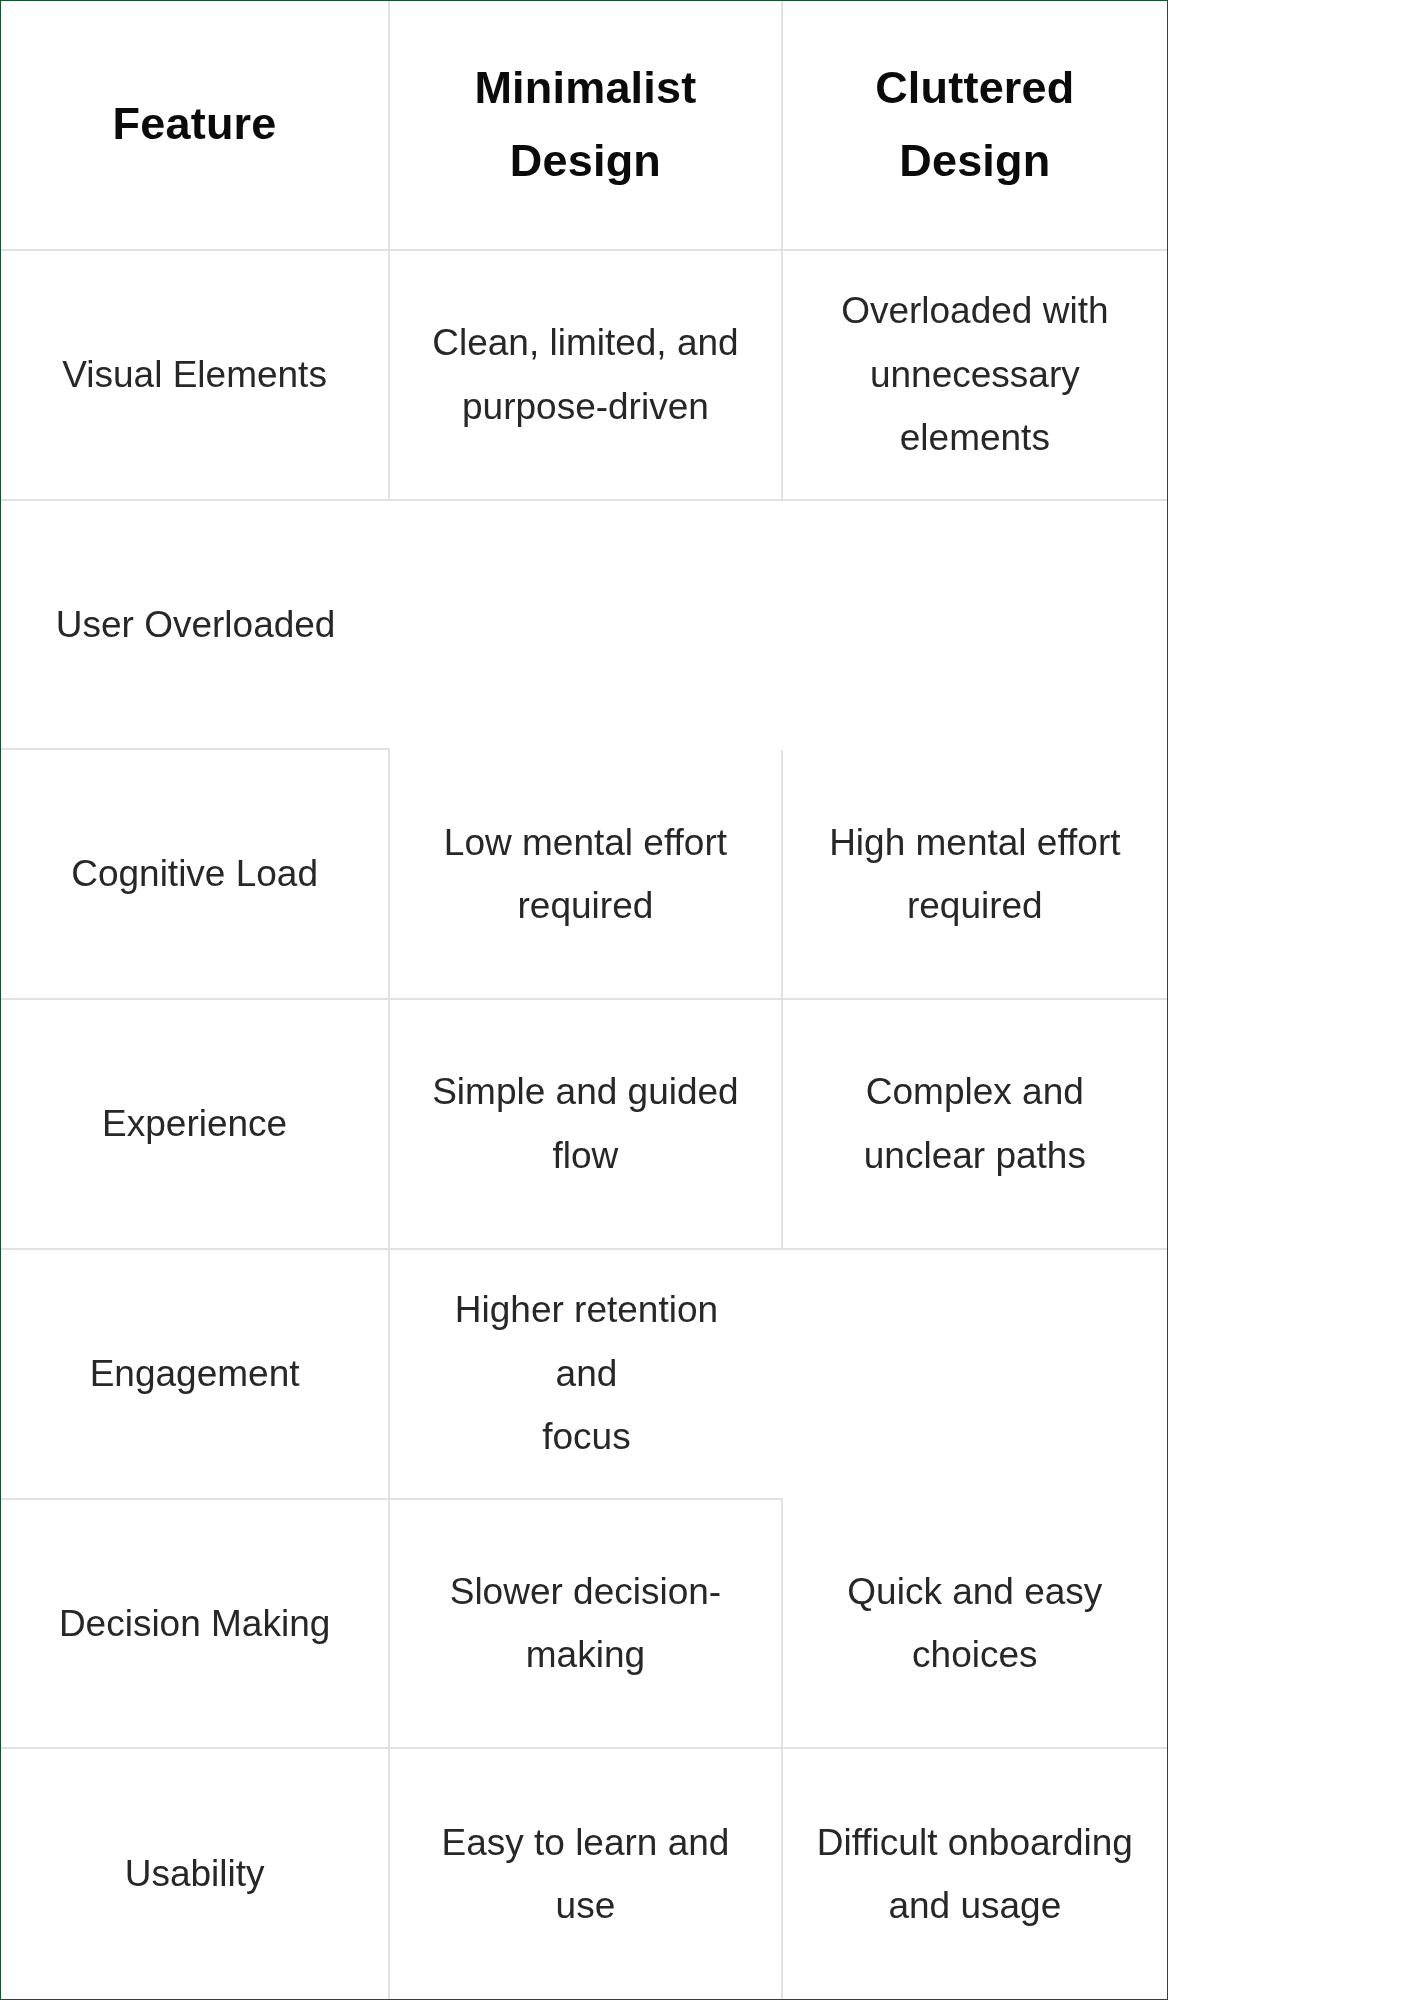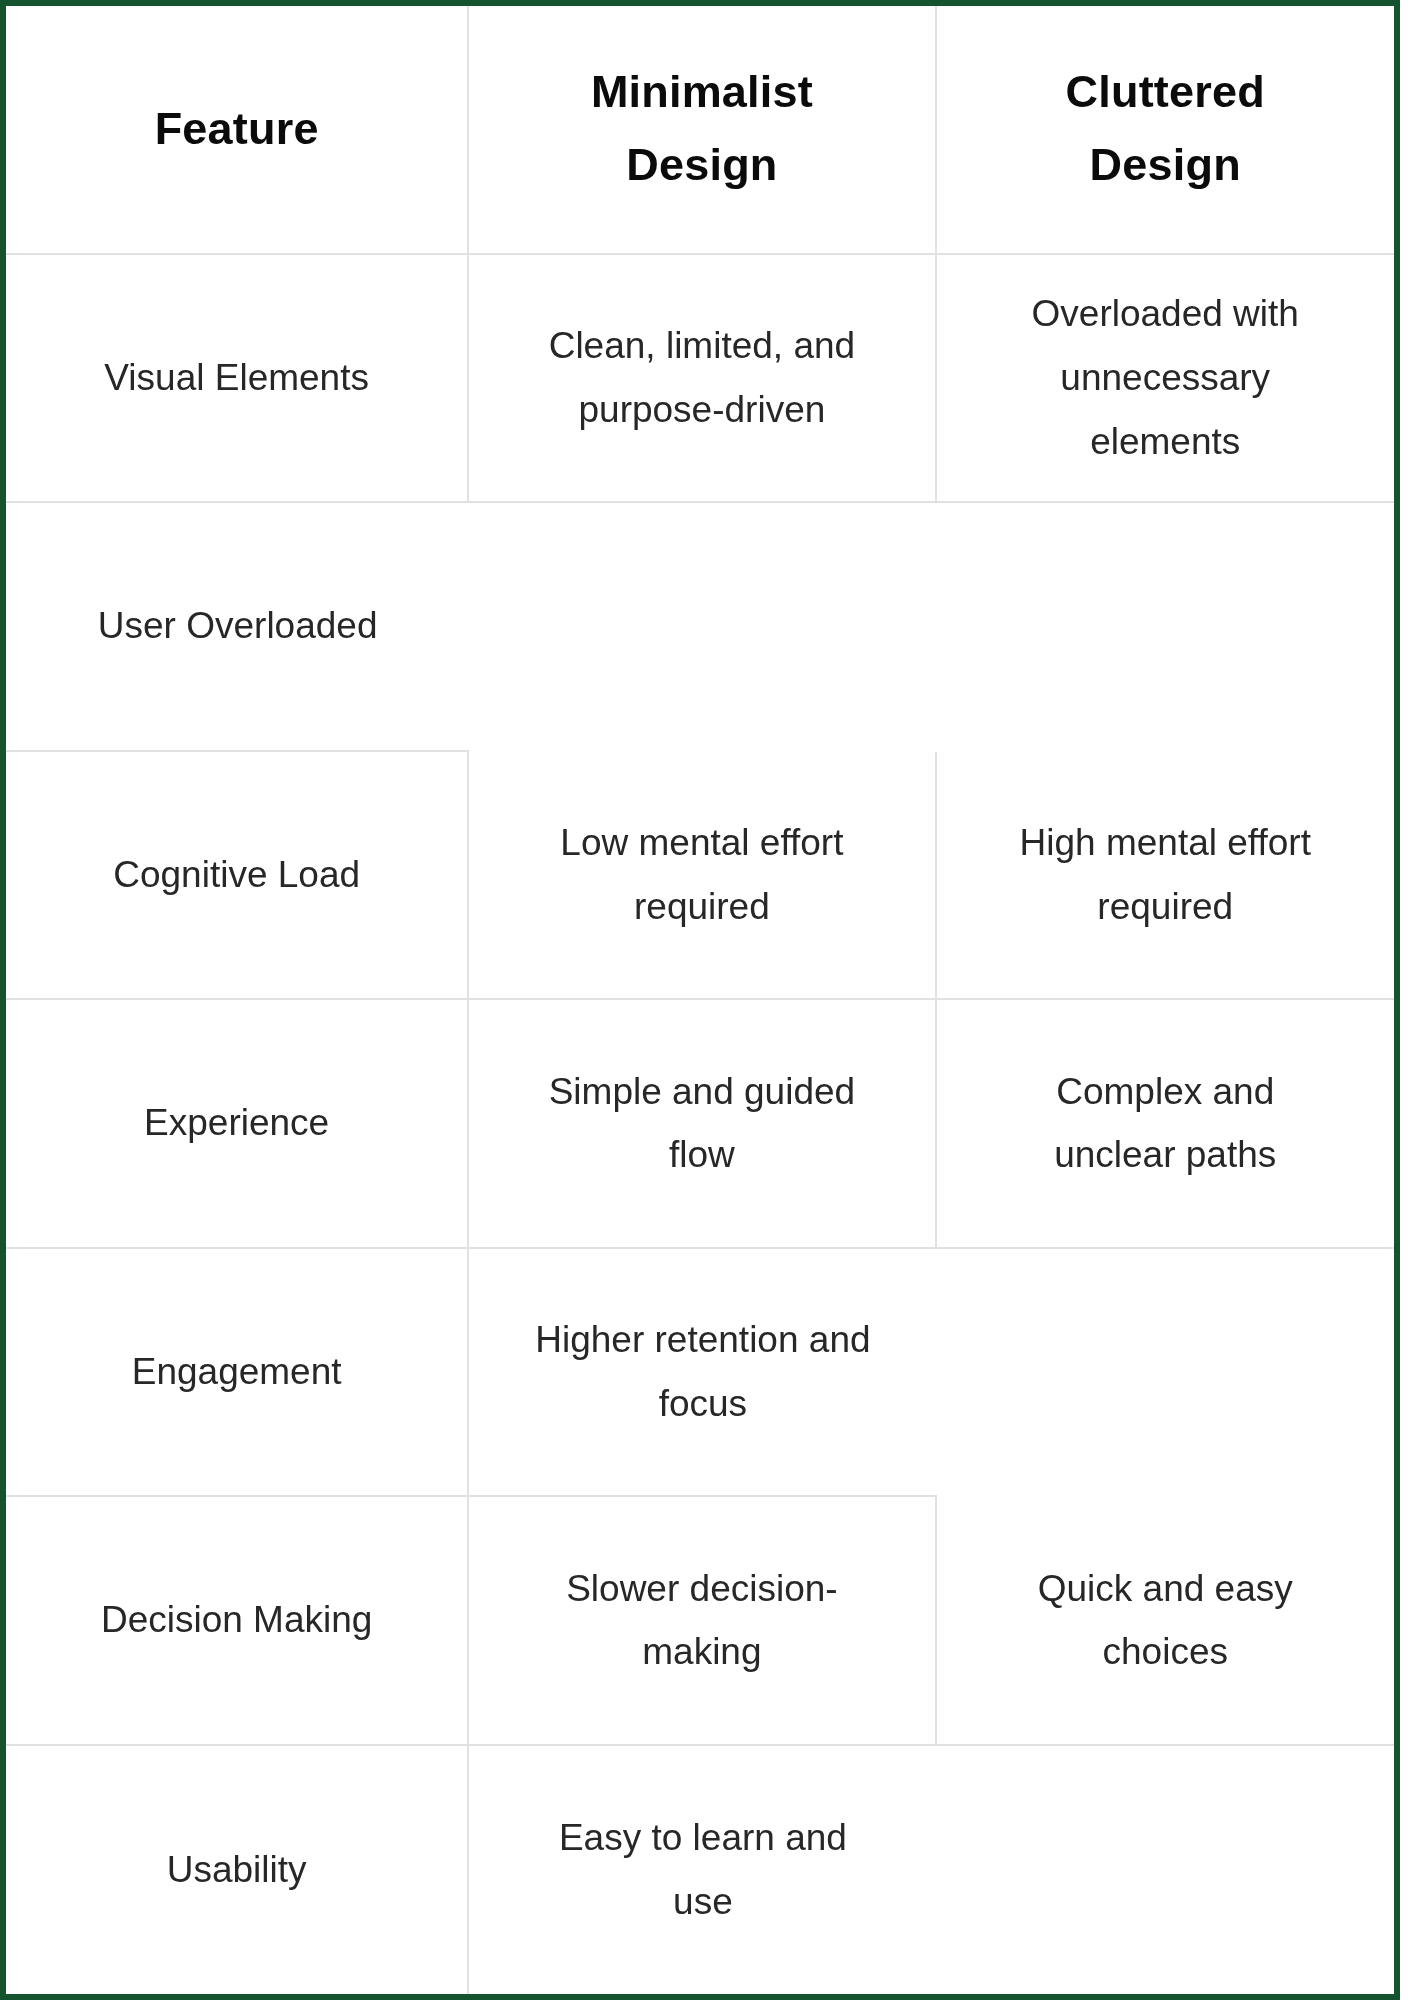--- a/index.html
+++ b/index.html
@@ -3,26 +3,26 @@
 <meta charset="utf-8">
 <style>
   * { margin: 0; padding: 0; box-sizing: border-box; }
 
   html, body {
     background: #ffffff;
     font-family: "Liberation Sans", "DejaVu Sans", sans-serif;
   }
 
   .comparison-table {
-    width: 1400px;
+    width: 1168px;
     height: 2000px;
     display: flex;
     flex-direction: column;
     background: #ffffff;
-    border: 6px solid #14532d;
+    border: 1px solid #14532d;
   }
 
   .row {
     flex: 1 1 0;
     display: grid;
     grid-template-columns: 33.38% 33.66% 32.96%;
   }
 
   .row:not(:last-child) .cell {
     border-bottom: 2px solid #e1e1e1;
@@ -110,15 +110,17 @@
     <div class="cell">Slower decision-
 making</div>
     <div class="cell">Quick and easy
 choices</div>
   </div>
 
   <div class="row body-row">
     <div class="cell">Usability</div>
     <div class="cell">Easy to learn and
 use</div>
+    <div class="cell">Difficult onboarding
+and usage</div>
   </div>
 
 </div>
 
 </body></html>

